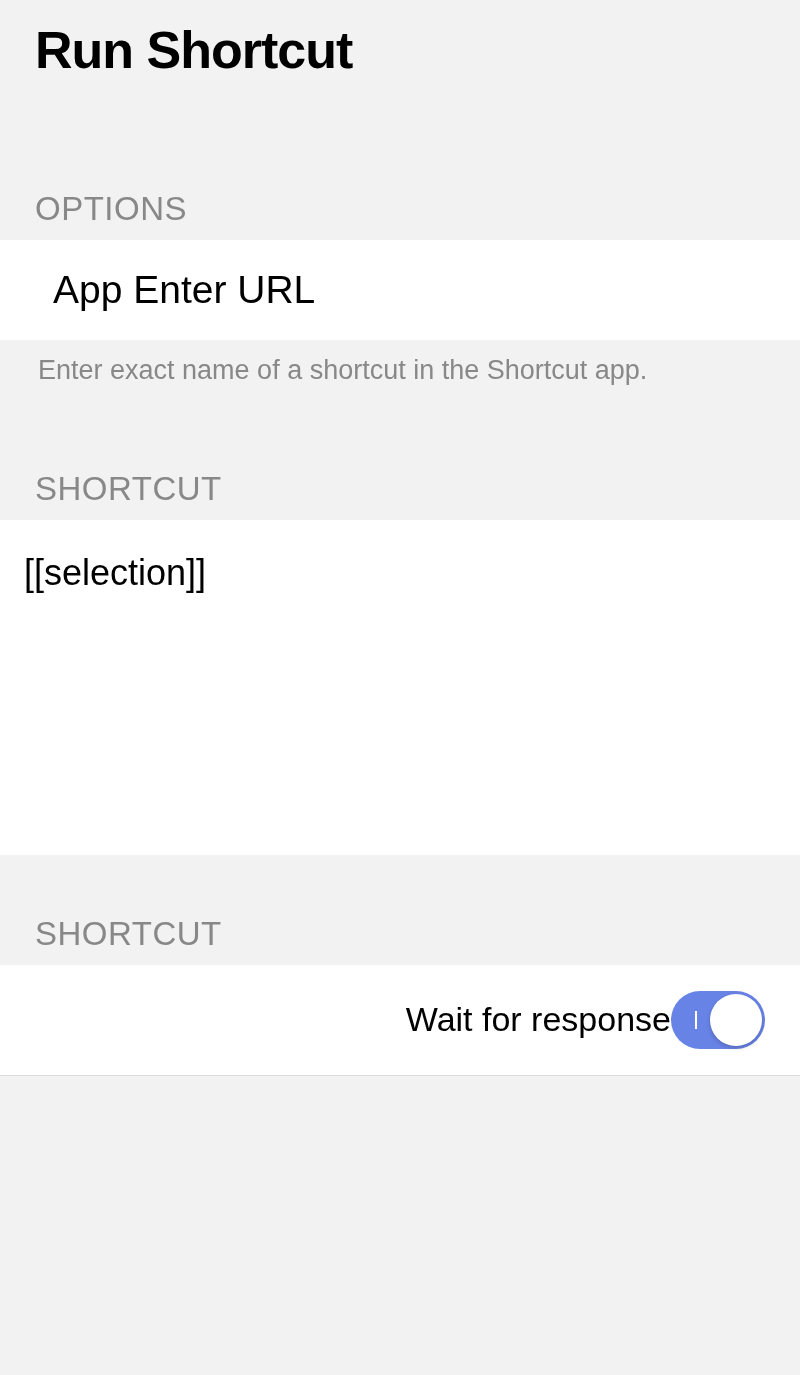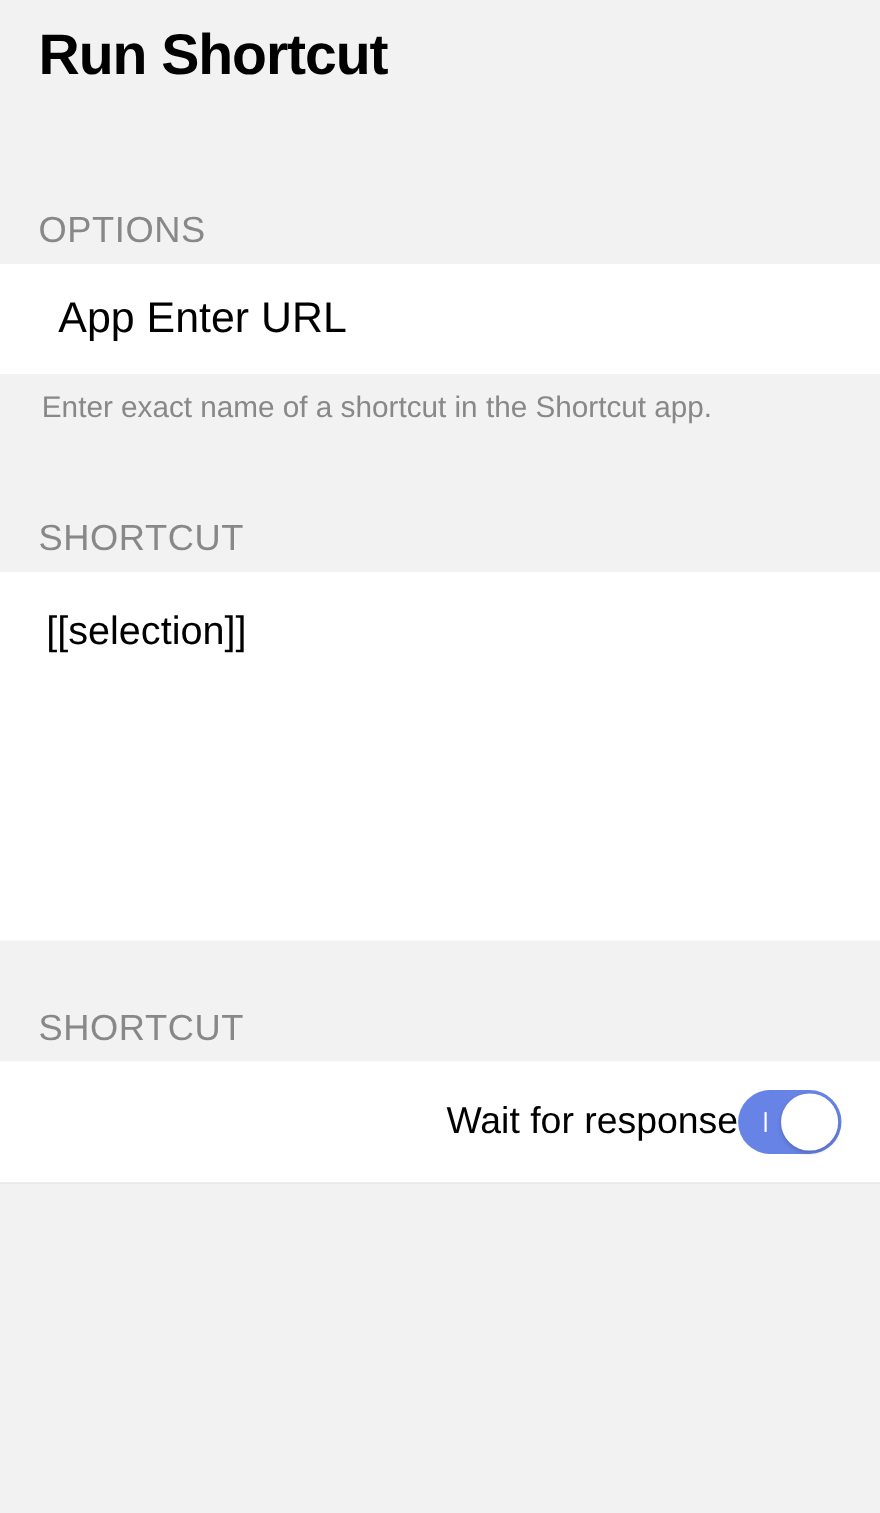--- a/index.html
+++ b/index.html
@@ -52,21 +52,21 @@
     }
     .section-footer {
       font-size: 27px;
       font-weight: 400;
       color: #888;
       padding: 12px 58px 20px 38px;
       line-height: 1.4;
     }
     .template-area {
       background: #fff;
-      padding: 32px 42px;
+      padding: 32px 24px;
       min-height: 335px;
       font-size: 36px;
       color: #000;
       font-family: -apple-system, BlinkMacSystemFont, sans-serif;
     }
     .options-row {
       background: #fff;
       padding: 26px 35px;
       display: flex;
       align-items: center;

